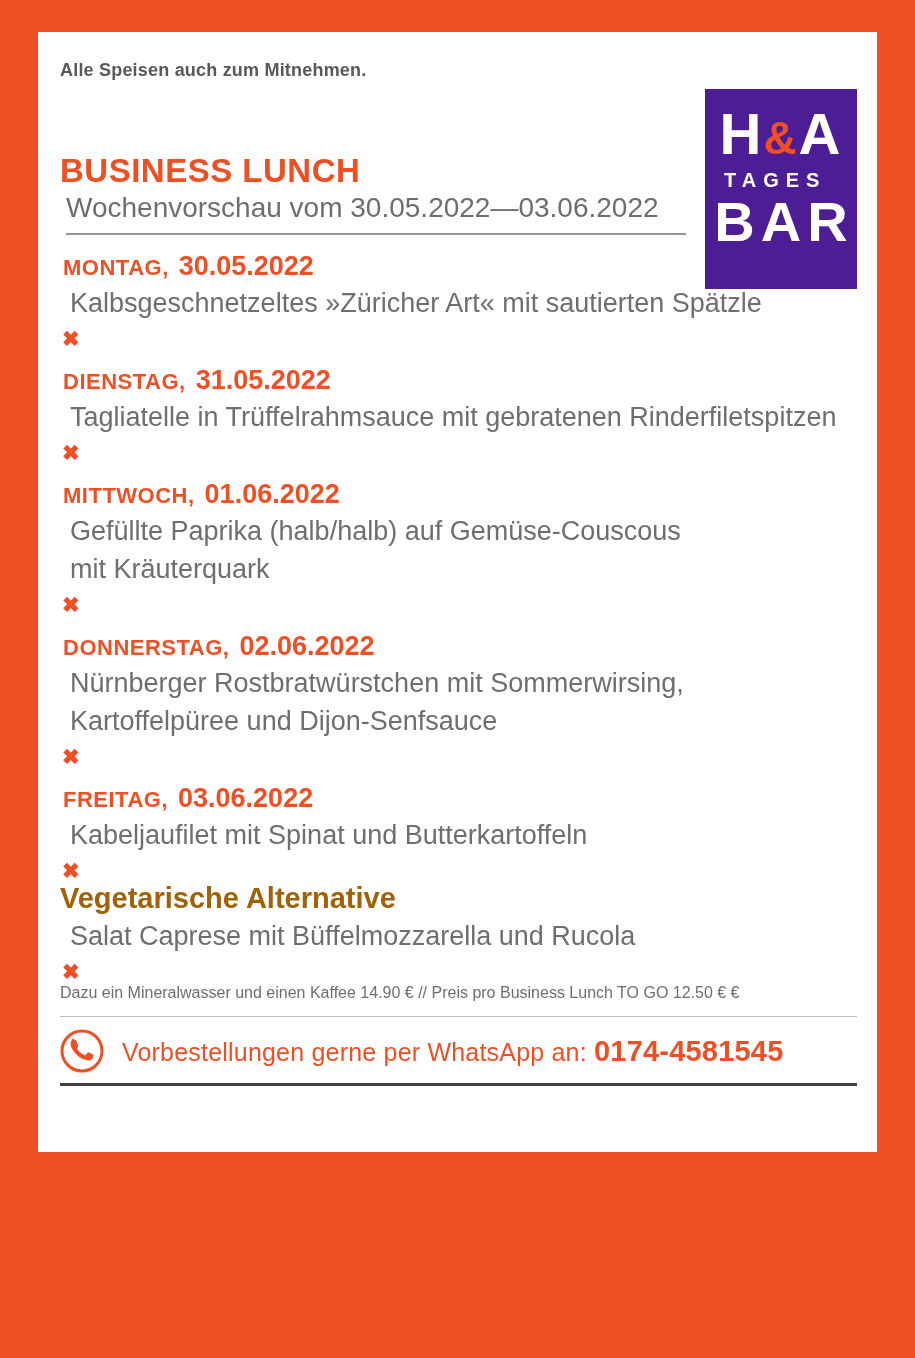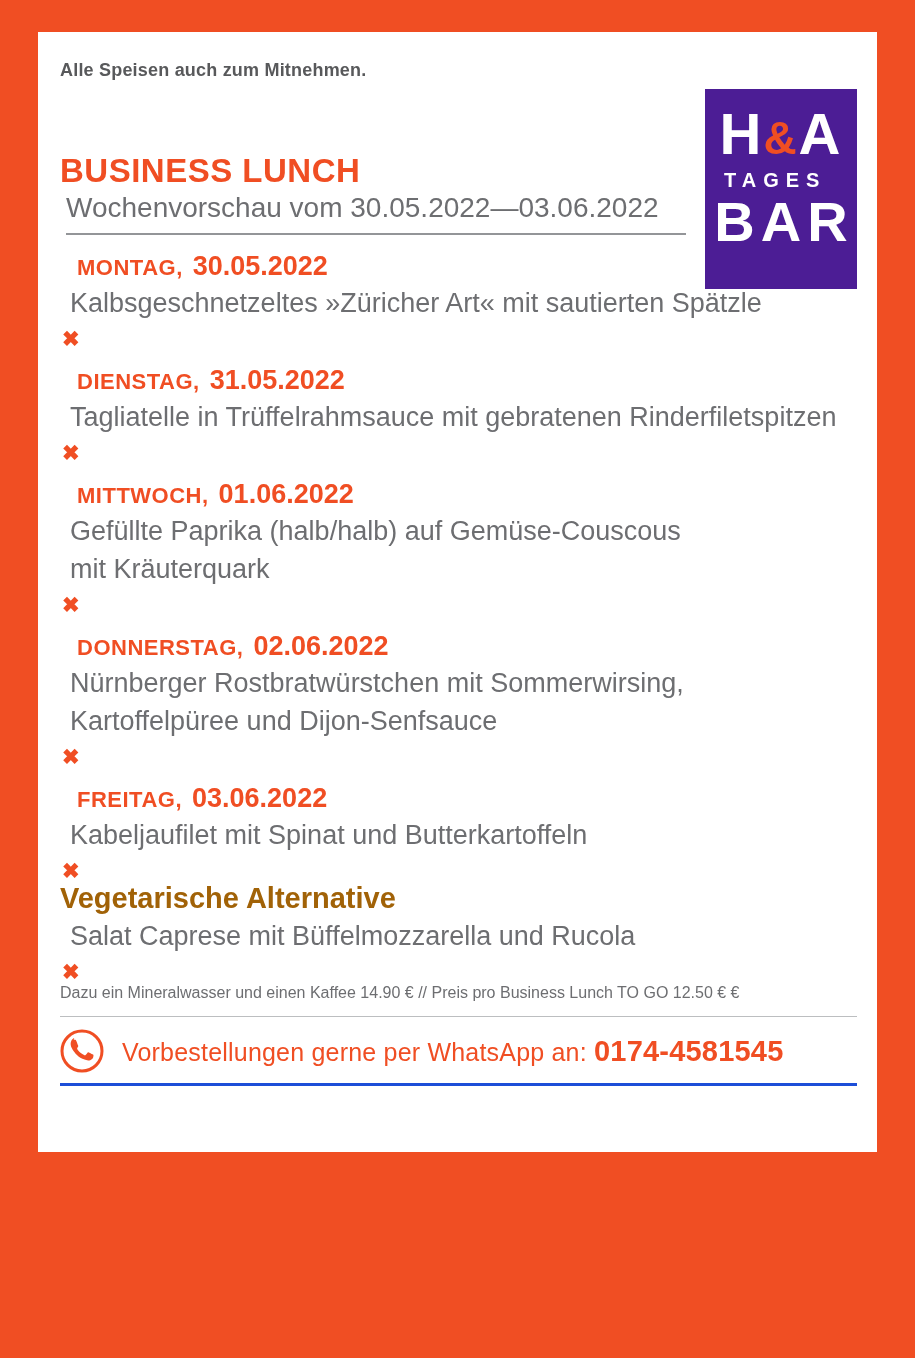--- a/index.html
+++ b/index.html
@@ -95,21 +95,21 @@
     color: #6d6e71;
     line-height: 38px;
     margin-left: 8px;
     padding-bottom: 6px;
     border-bottom: 2px solid #939598;
   }
 
   
   .day-line {
     margin-top: 16px;
-    margin-left: 19px;
+    margin-left: 5px;
     white-space: nowrap;
   }
   .day-name {
     font-size: 22px;
     font-weight: bold;
     color: #f04e23;
     letter-spacing: 0.5px;
   }
   .day-date {
     font-size: 27px;
@@ -149,21 +149,21 @@
     border-top: 1px solid #bcbec0;
     margin-top: 14px;
     margin-left: 2px;
   }
   .whats-row {
     margin-top: 12px;
     margin-left: 2px;
     display: flex;
     align-items: center;
     padding-bottom: 10px;
-    border-bottom: 3px solid #1d4ed8;
+    border-bottom: 3px solid #404040;
   }
   .wa-icon {
     width: 44px;
     height: 44px;
     flex: 0 0 44px;
     margin-right: 18px;
   }
   .whats-text {
     font-size: 25px;
     color: #f04e23;

